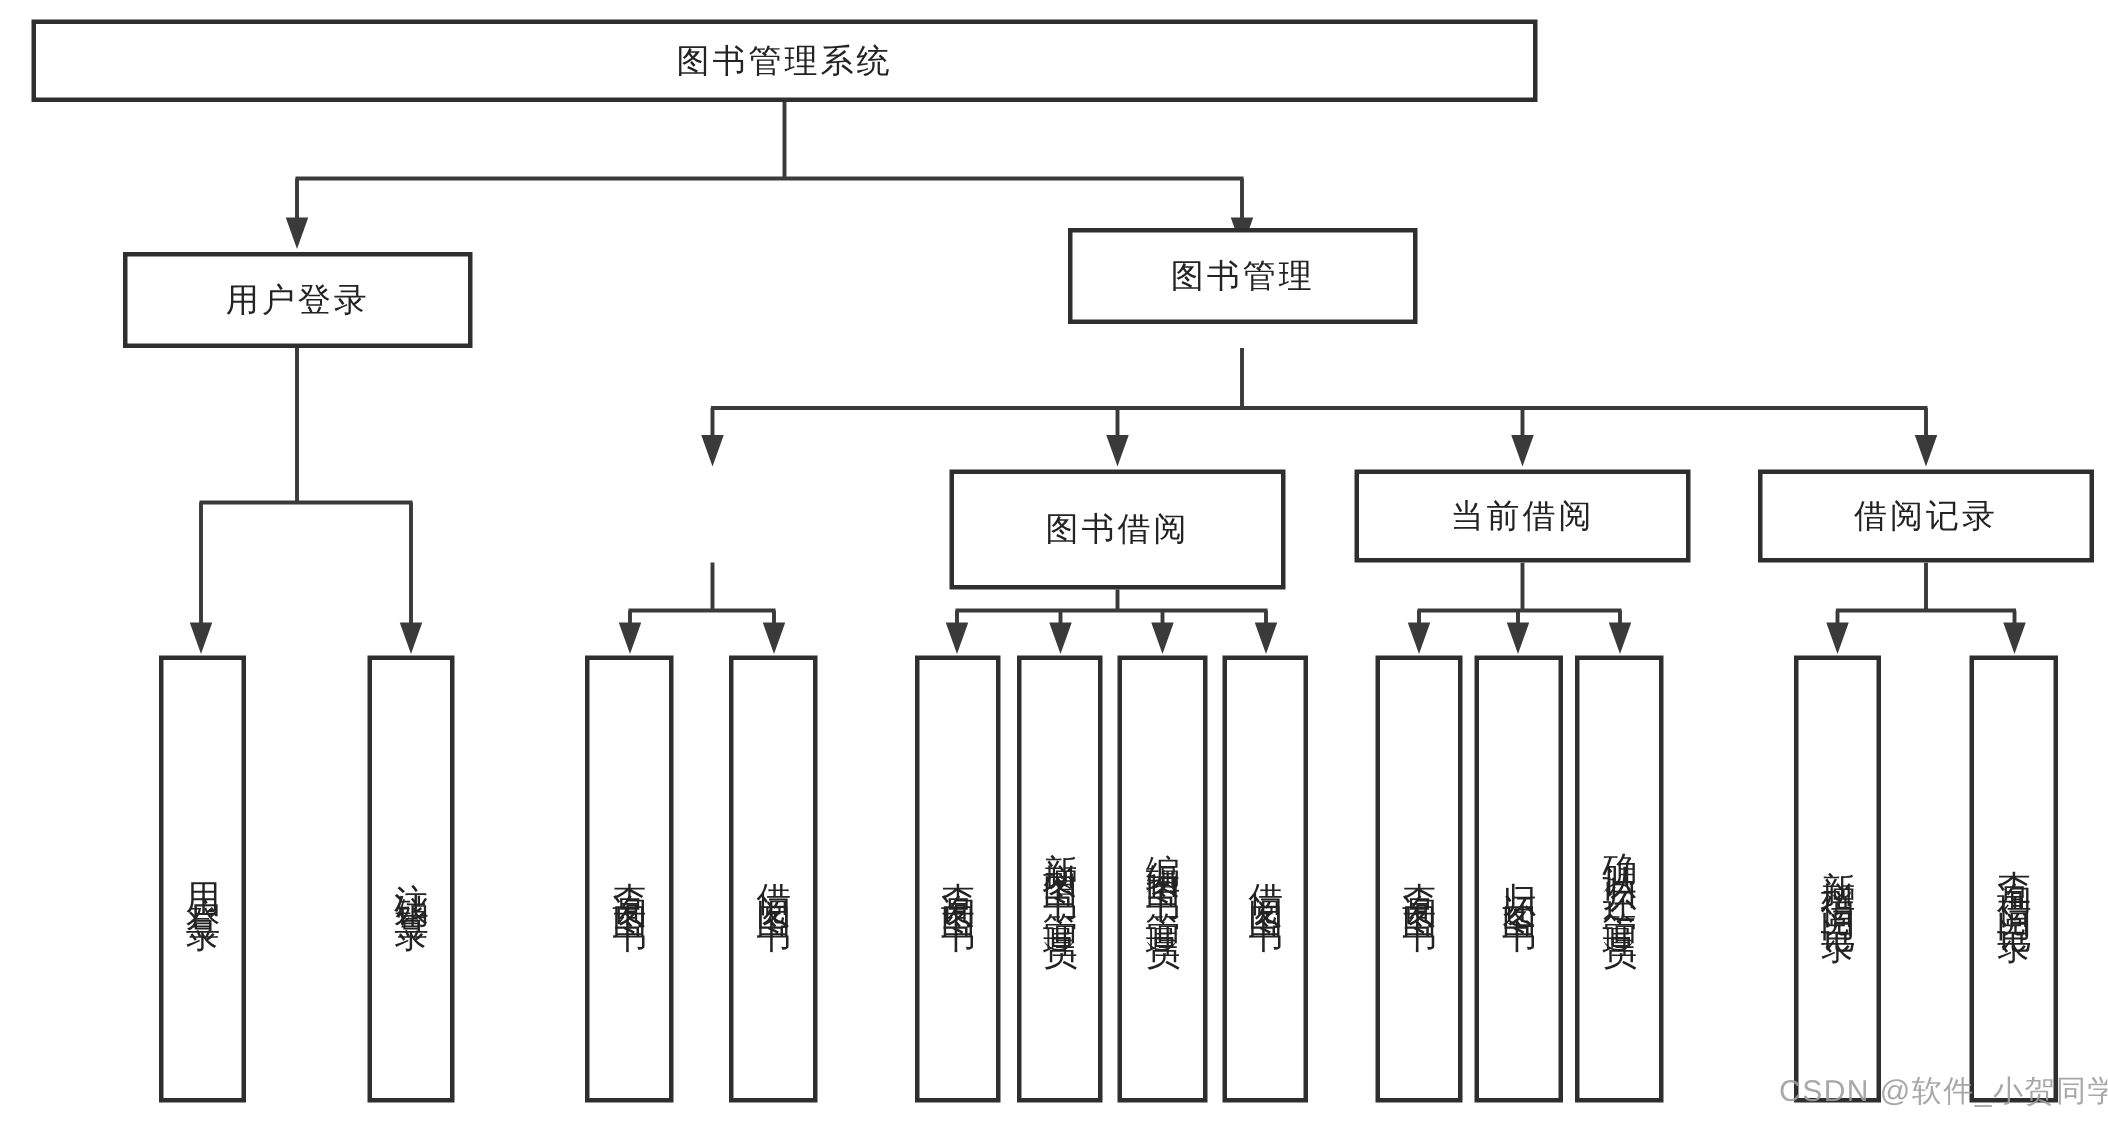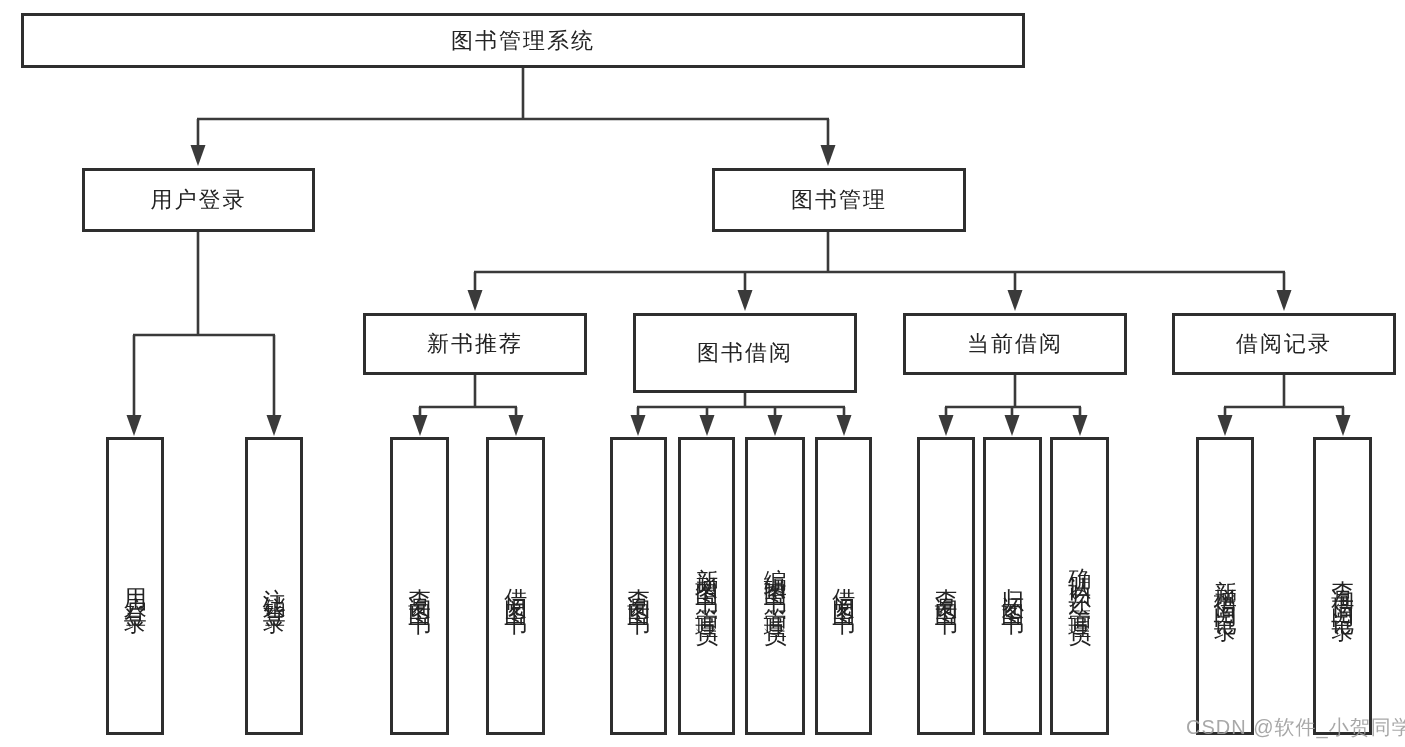--- a/index.html
+++ b/index.html
@@ -103,27 +103,24 @@
     </g>
   </svg>
 
   <div class="node hnode" style="left:21px;top:13px;width:1004px;height:55px;">
     <span>图书管理系统</span>
   </div>
 
   <div class="node hnode" style="left:82px;top:168px;width:233px;height:64px;">
     <span>用户登录</span>
   </div>
-  <div class="node hnode" style="left:712px;top:168px;width:254px;height:64px;">
+  <div class="node hnode" style="left:712px;top:152px;width:233px;height:64px;">
     <span>图书管理</span>
   </div>
 
-  <div class="node hnode" style="left:363px;top:313px;width:224px;height:62px;">
-    <span>新书推荐</span>
-  </div>
   <div class="node hnode" style="left:633px;top:313px;width:224px;height:80px;">
     <span>图书借阅</span>
   </div>
   <div class="node hnode" style="left:903px;top:313px;width:224px;height:62px;">
     <span>当前借阅</span>
   </div>
   <div class="node hnode" style="left:1172px;top:313px;width:224px;height:62px;">
     <span>借阅记录</span>
   </div>
 

